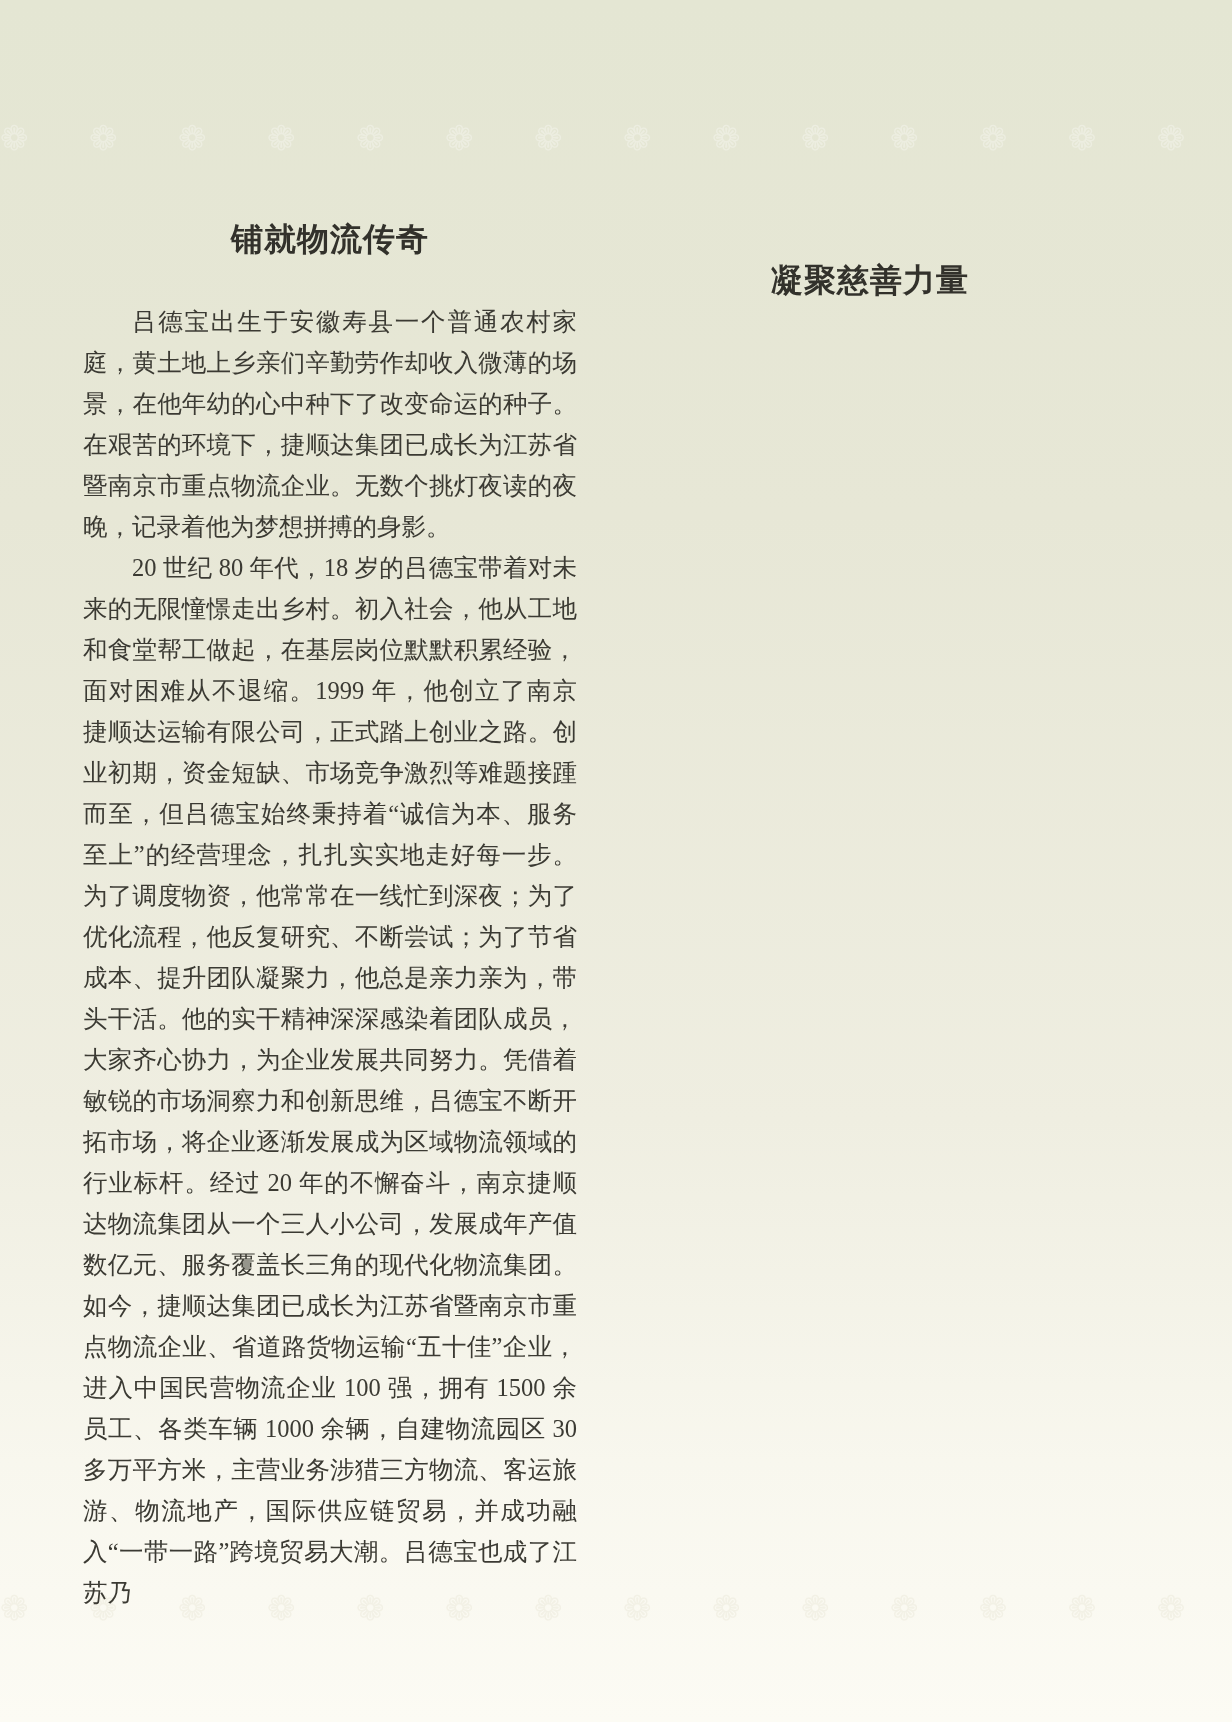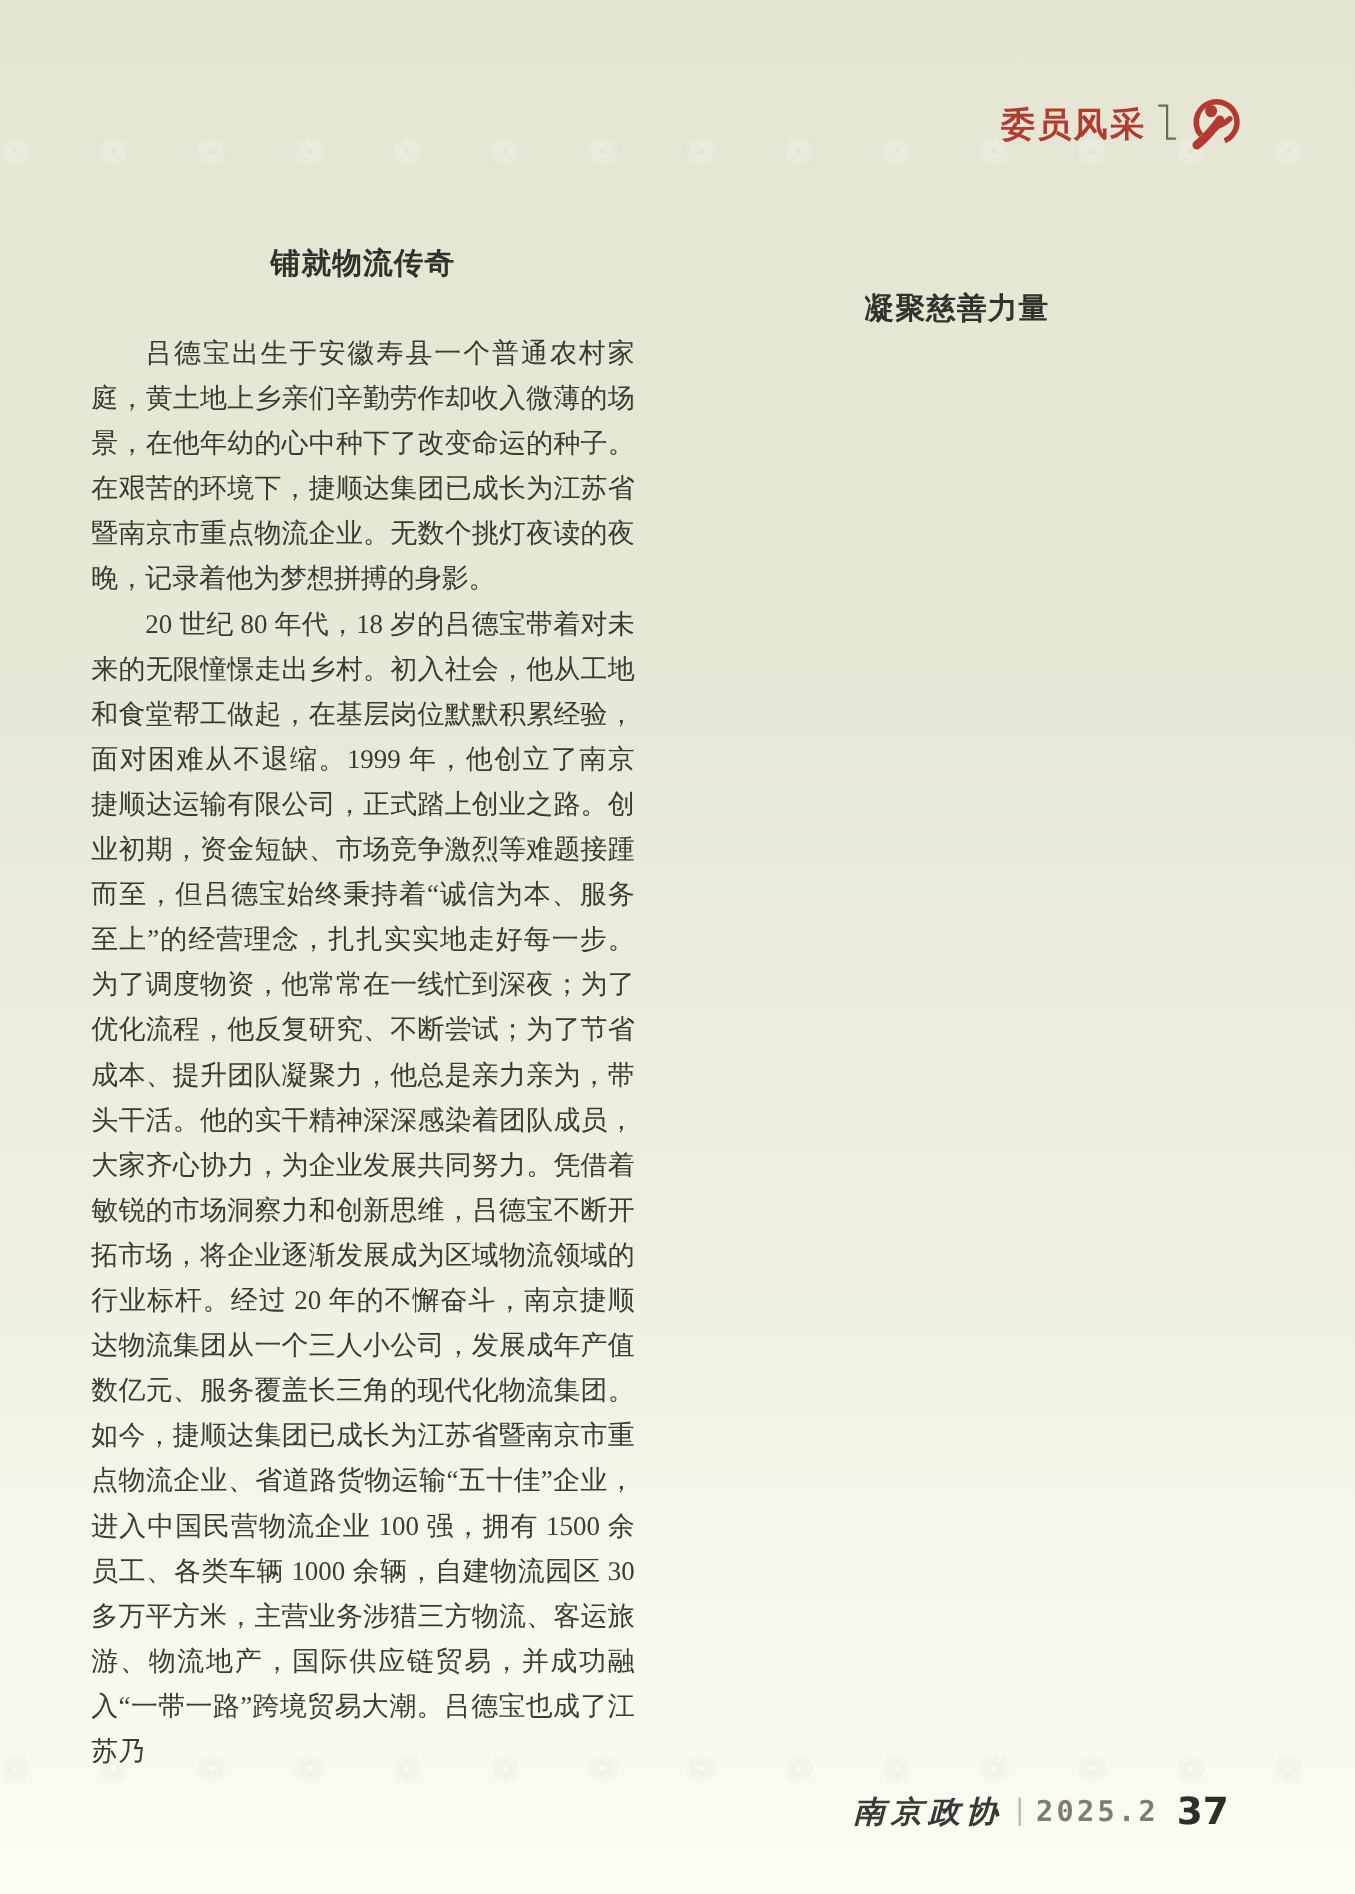--- a/index.html
+++ b/index.html
@@ -40,21 +40,21 @@
     position:absolute;top:219px;width:494px;
     font-size:24.5px;line-height:41px;
     text-align:justify;text-justify:inter-character;
   }
   .col-left{left:83px;}
   .col-right{left:623px;}
   .col h2{
     margin:0;height:41px;line-height:41px;
     text-align:center;
     font-family:"Liberation Sans","DejaVu Sans",sans-serif;
-    font-weight:700;font-size:27px;color:#32312b;
+    font-weight:700;font-size:32px;color:#32312b;
     letter-spacing:1px;
   }
   .col p{margin:0;}
   .col p.indent{text-indent:2em;}
   .spacer{height:41px;}
 
   
   .footer{
     position:absolute;top:1630px;right:115px;
     display:flex;align-items:center;gap:14px;
@@ -80,48 +80,28 @@
   }
 </style>
 </head>
 <body>
 
 <div class="page">
 
   <div class="wm-row wm-top">❁ ❁ ❁ ❁ ❁ ❁ ❁ ❁ ❁ ❁ ❁ ❁ ❁ ❁ ❁ ❁ ❁ ❁ ❁ ❁ ❁ ❁ </div>
   <div class="wm-row wm-bottom">❁ ❁ ❁ ❁ ❁ ❁ ❁ ❁ ❁ ❁ ❁ ❁ ❁ ❁ ❁ ❁ ❁ ❁ ❁ ❁ ❁ ❁ </div>
 
-  <div class="header">
-    <span class="section-label">委员风采</span>
-    <svg class="bracket-icon" width="18" height="36" viewBox="0 0 18 36">
-      <polyline points="1,3 9,3 9,33 17,33" fill="none" stroke="#6b6860" stroke-width="2"></polyline>
-    </svg>
-    <svg class="logo-icon" width="50" height="54" viewBox="0 0 50 54">
-      <g fill="none" stroke="#b23a31">
-        <circle cx="26" cy="27" r="18.5" stroke-width="5" stroke-dasharray="92 25" stroke-dashoffset="-8" transform="rotate(115 26 27)"></circle>
-        <path d="M8 48 C15 42 22 35 29 25" stroke-width="8" stroke-linecap="round"></path>
-      </g>
-      <circle cx="21" cy="17" r="5.5" fill="#b23a31"></circle>
-      <path d="M26 31 Q33 29 38 24" fill="none" stroke="#b23a31" stroke-width="5" stroke-linecap="round"></path>
-    </svg>
-  </div>
 
   <section class="col col-left">
     <h2>铺就物流传奇</h2>
     <div class="spacer"></div>
     <p class="indent">吕德宝出生于安徽寿县一个普通农村家庭，黄土地上乡亲们辛勤劳作却收入微薄的场景，在他年幼的心中种下了改变命运的种子。在艰苦的环境下，捷顺达集团已成长为江苏省暨南京市重点物流企业。无数个挑灯夜读的夜晚，记录着他为梦想拼搏的身影。</p>
     <p class="indent">20 世纪 80 年代，18 岁的吕德宝带着对未来的无限憧憬走出乡村。初入社会，他从工地和食堂帮工做起，在基层岗位默默积累经验，面对困难从不退缩。1999 年，他创立了南京捷顺达运输有限公司，正式踏上创业之路。创业初期，资金短缺、市场竞争激烈等难题接踵而至，但吕德宝始终秉持着“诚信为本、服务至上”的经营理念，扎扎实实地走好每一步。为了调度物资，他常常在一线忙到深夜；为了优化流程，他反复研究、不断尝试；为了节省成本、提升团队凝聚力，他总是亲力亲为，带头干活。他的实干精神深深感染着团队成员，大家齐心协力，为企业发展共同努力。凭借着敏锐的市场洞察力和创新思维，吕德宝不断开拓市场，将企业逐渐发展成为区域物流领域的行业标杆。经过 20 年的不懈奋斗，南京捷顺达物流集团从一个三人小公司，发展成年产值数亿元、服务覆盖长三角的现代化物流集团。如今，捷顺达集团已成长为江苏省暨南京市重点物流企业、省道路货物运输“五十佳”企业，进入中国民营物流企业 100 强，拥有 1500 余员工、各类车辆 1000 余辆，自建物流园区 30 多万平方米，主营业务涉猎三方物流、客运旅游、物流地产，国际供应链贸易，并成功融入“一带一路”跨境贸易大潮。吕德宝也成了江苏乃</p>
   </section>
 
   <section class="col col-right">
     <div class="spacer"></div>
     <h2>凝聚慈善力量</h2>
     <div class="spacer"></div>
   </section>
 
-  <div class="footer">
-    <span class="brand">南京政协</span>
-    <span class="footer-divider"></span>
-    <span class="issue">2025.2</span>
-    <span class="pagenum">37</span>
-  </div>
 
 </div>
 
 </body></html>

